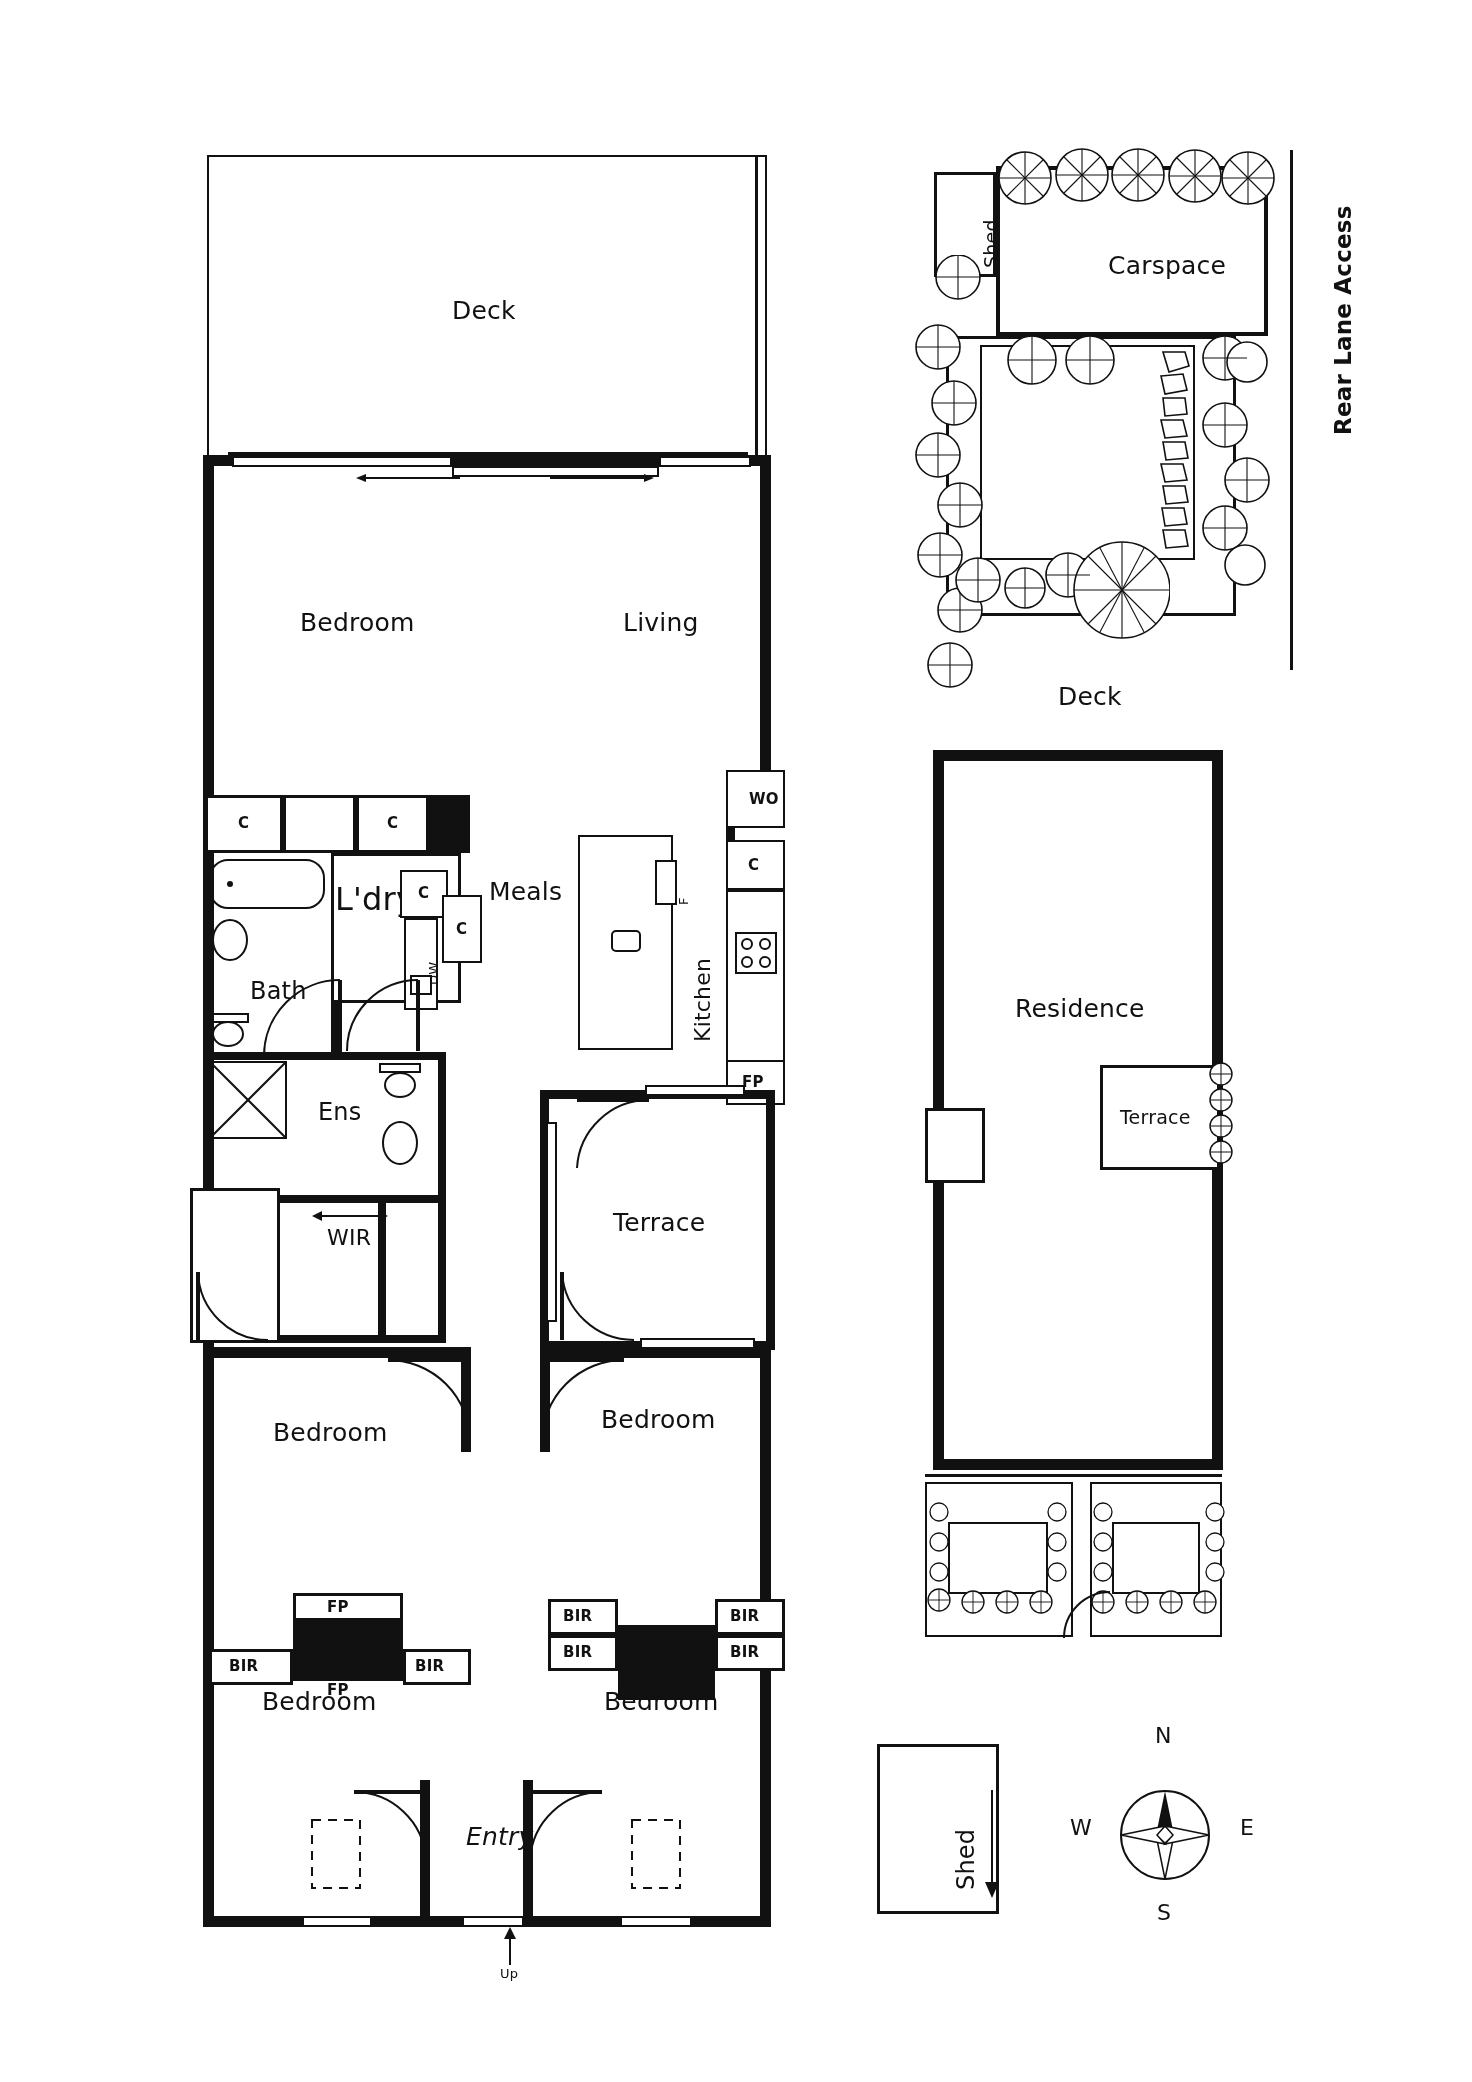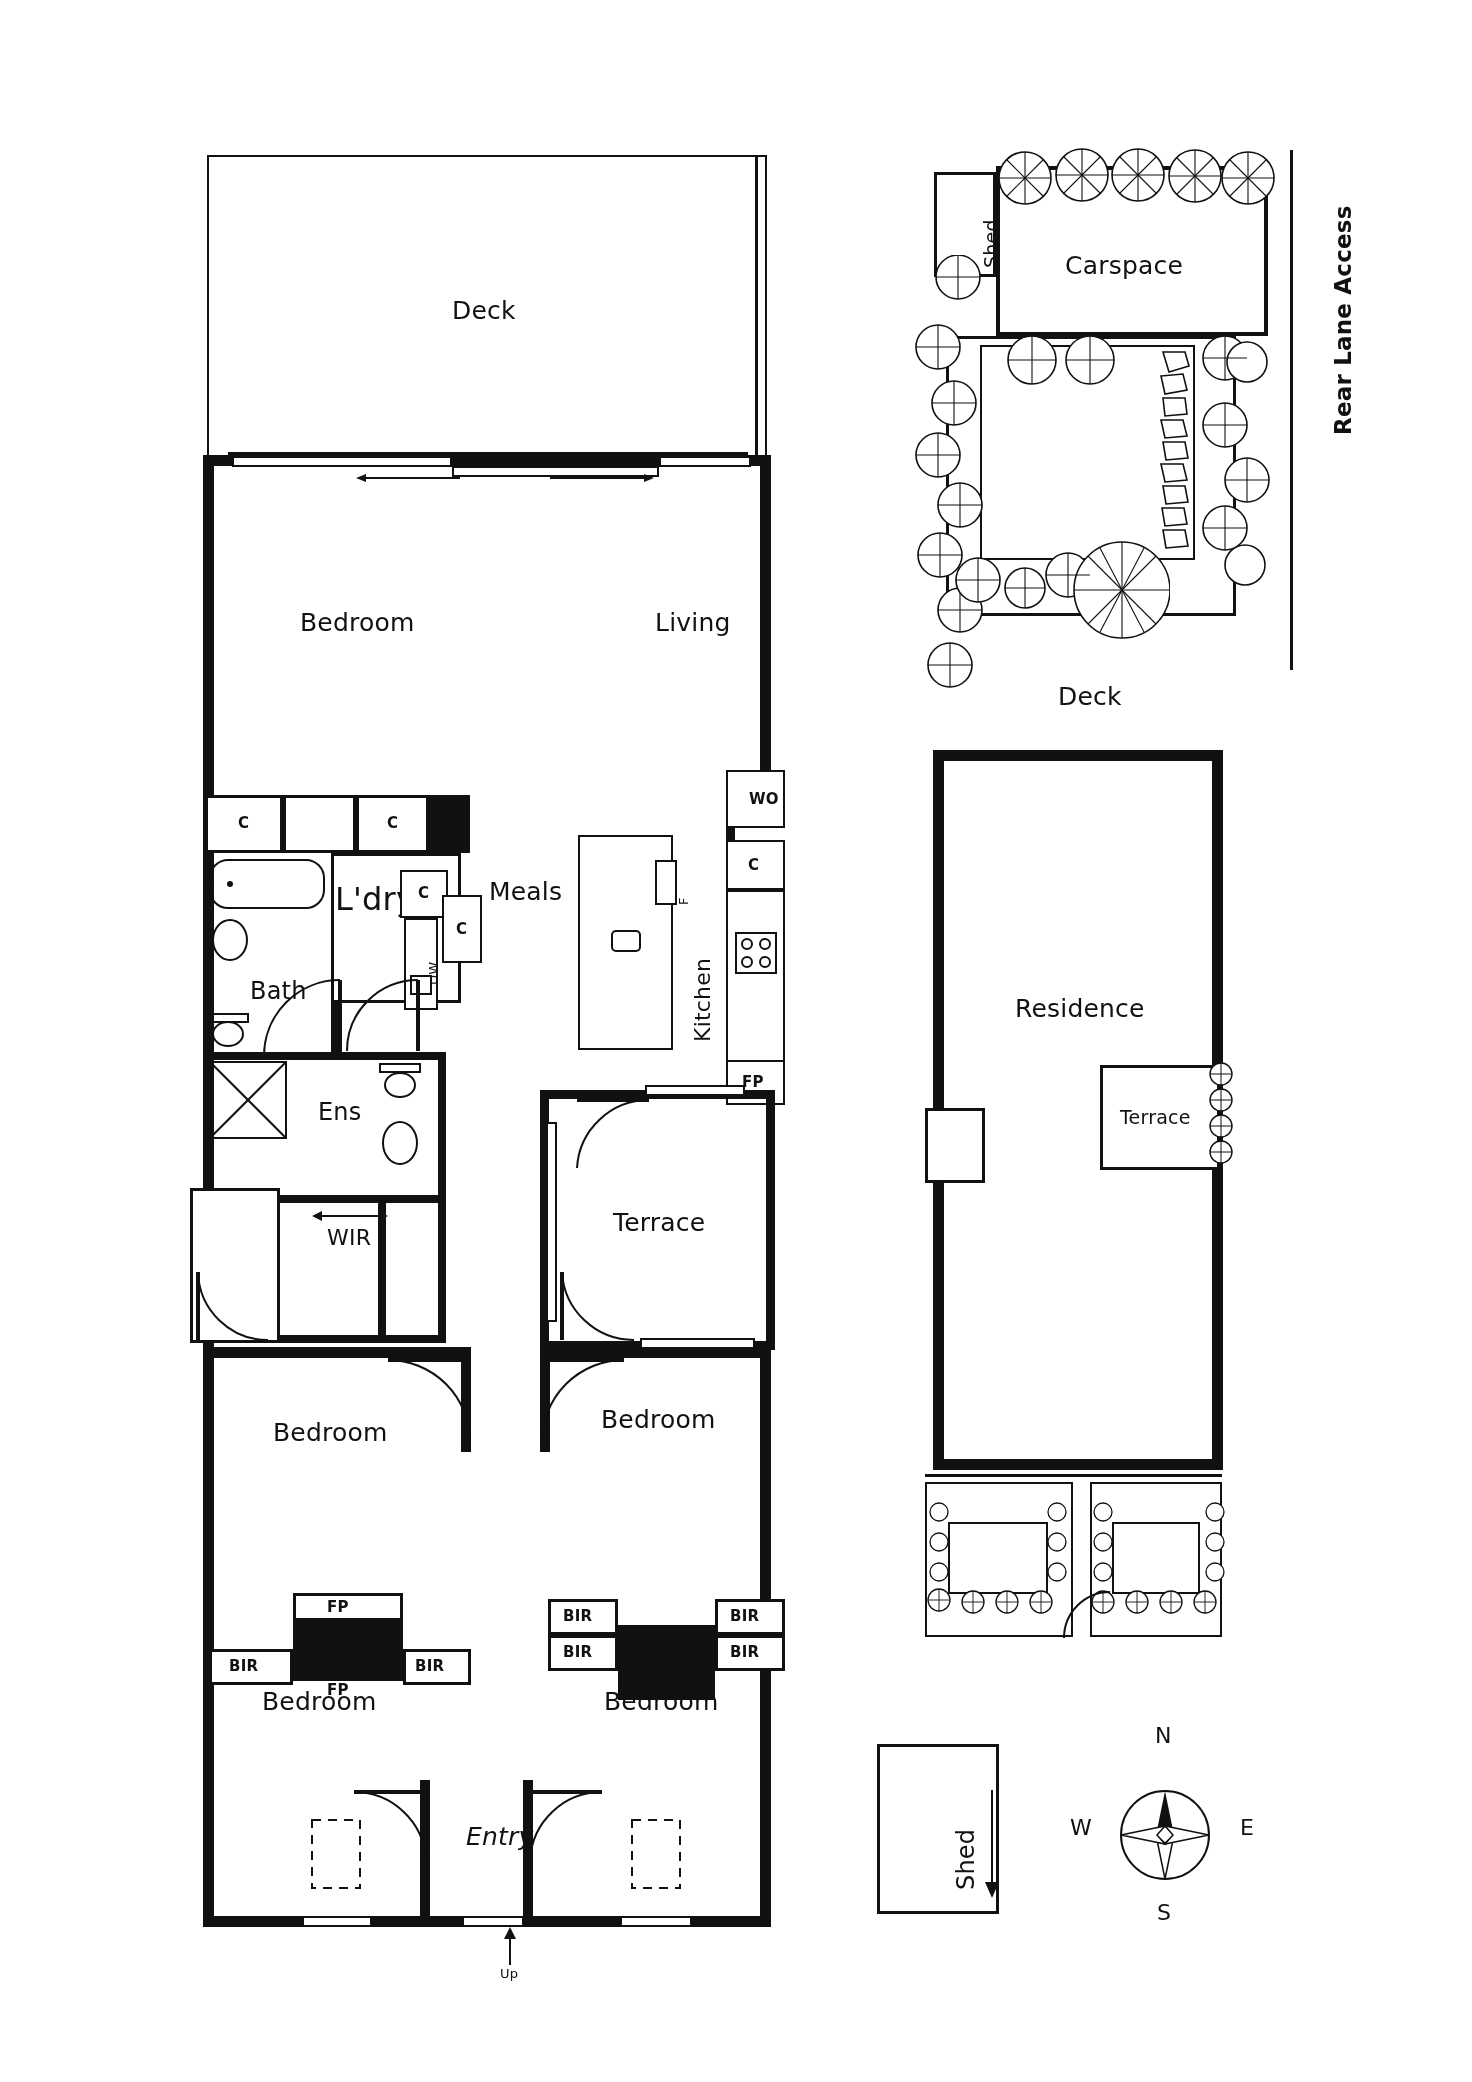--- a/index.html
+++ b/index.html
@@ -80,21 +80,21 @@
   <div class="box2" style="left:452px; top:466px; width:207px; height:11px;"></div>
   <div class="box2" style="left:659px; top:456px; width:92px; height:11px;"></div>
   <svg class="abs" style="left:350px; top:465px;" width="310" height="26">
     <line x1="10" y1="13" x2="110" y2="13" stroke="#111" stroke-width="2"></line>
     <polygon points="6,13 16,9 16,17" fill="#111"></polygon>
     <line x1="200" y1="13" x2="300" y2="13" stroke="#111" stroke-width="2"></line>
     <polygon points="304,13 294,9 294,17" fill="#111"></polygon>
   </svg>
 
   <div class="lbl" style="left:300px; top:608px;">Bedroom</div>
-  <div class="lbl" style="left:623px; top:608px;margin-left:32px;">Living</div>
+  <div class="lbl" style="left:623px; top:608px;">Living</div>
 
   <div class="wall" style="left:726px; top:770px; width:9px; height:325px;"></div>
   <div class="box2" style="left:726px; top:770px; width:59px; height:58px;"></div>
   <div class="lbl xs" style="left:749px; top:790px;">WO</div>
   <div class="box2" style="left:726px; top:840px; width:59px; height:50px;"></div>
   <div class="lbl xs" style="left:748px; top:856px;">C</div>
   <div class="box2" style="left:726px; top:890px; width:59px; height:185px;"></div>
   <svg class="abs" style="left:735px; top:932px;" width="42" height="42">
     <rect x="1" y="1" width="40" height="40" fill="none" stroke="#111" stroke-width="2"></rect>
     <circle cx="12" cy="12" r="5" fill="none" stroke="#111" stroke-width="2"></circle>
@@ -277,21 +277,21 @@
   </svg>
   <div class="box2" style="left:620px; top:1916px; width:72px; height:11px;"></div>
 
   <div class="box" style="left:934px; top:172px; width:62px; height:105px;"></div>
   <div class="lbl sm vert" style="left:980px; top:268px;">Shed</div>
 
   <div class="thin" style="left:996px; top:166px; width:272px; height:4px;"></div>
   <div class="thin" style="left:1264px; top:166px; width:4px; height:170px;"></div>
   <div class="thin" style="left:996px; top:166px; width:4px; height:170px;"></div>
   <div class="thin" style="left:996px; top:332px; width:272px; height:4px;"></div>
-  <div class="lbl" style="left:1065px; top:251px;">Carspace</div>
+  <div class="lbl" style="left:1108px; top:251px;">Carspace</div>
 
   <div class="thin" style="left:1290px; top:150px; width:3px; height:520px;"></div>
   <div class="lbl vert" style="left:1330px; top:435px; font-size:23px; font-weight:600;">Rear Lane Access</div>
 
   <div class="thin" style="left:946px; top:336px; width:290px; height:3px;"></div>
   <div class="thin" style="left:946px; top:336px; width:3px; height:280px;"></div>
   <div class="thin" style="left:1233px; top:336px; width:3px; height:280px;"></div>
   <div class="thin" style="left:946px; top:613px; width:290px; height:3px;"></div>
   <div class="thin" style="left:980px; top:345px; width:215px; height:2px;"></div>
   <div class="thin" style="left:980px; top:345px; width:2px; height:215px;"></div>

